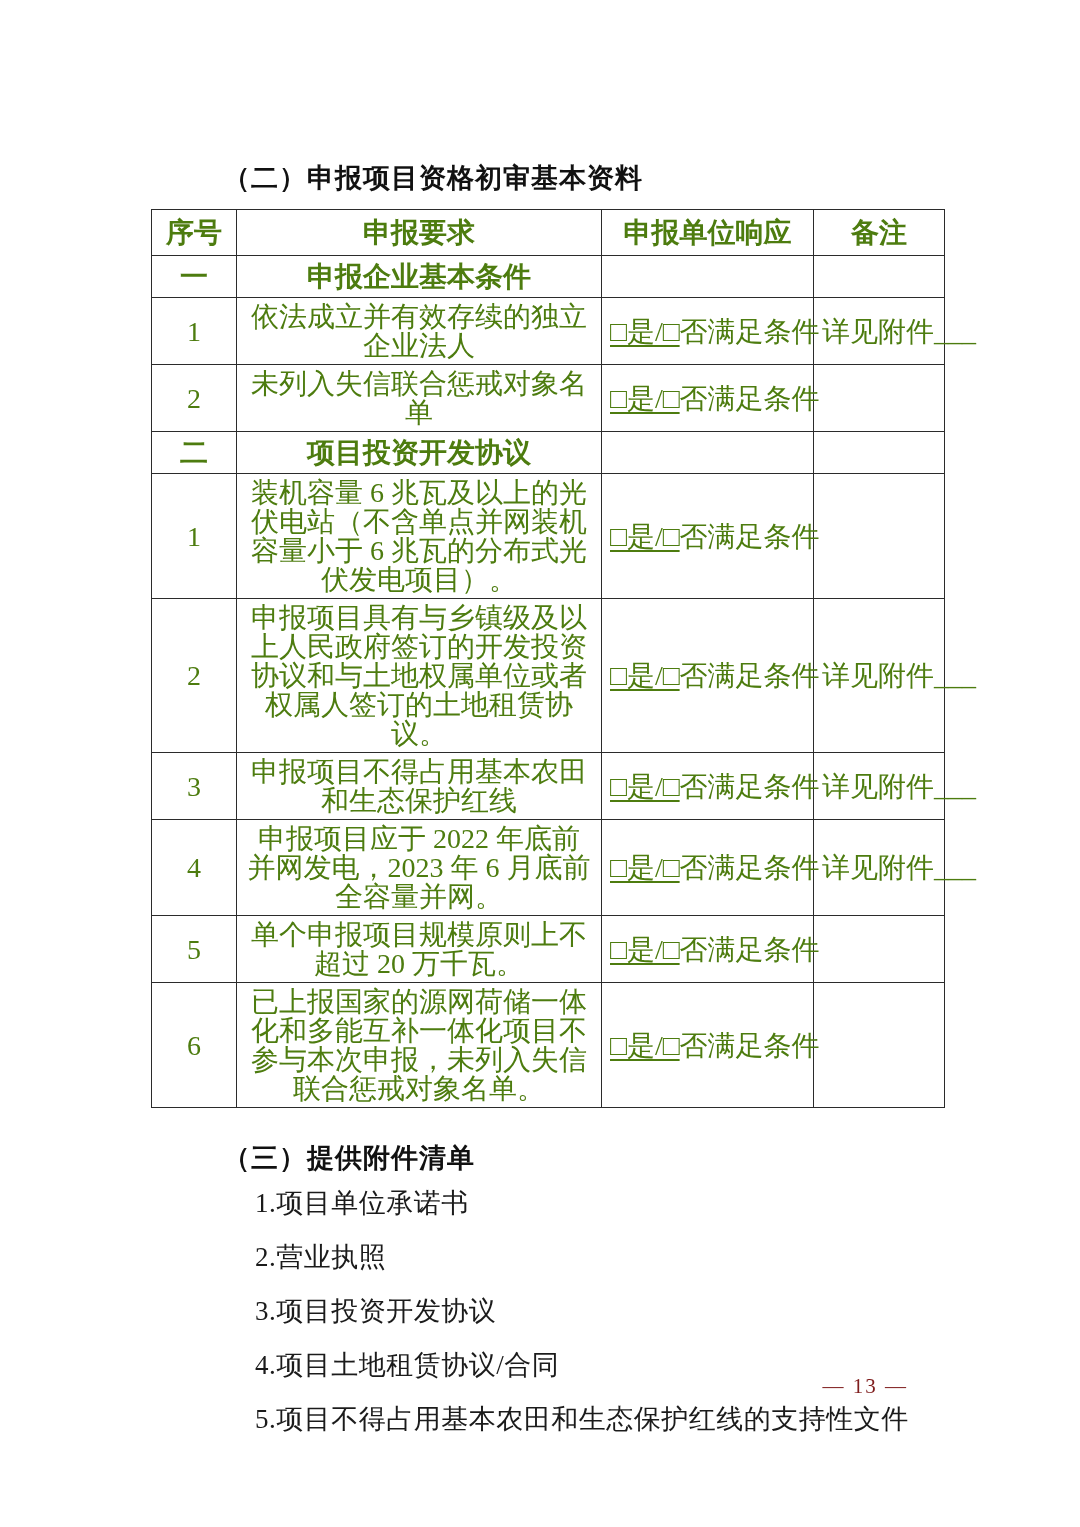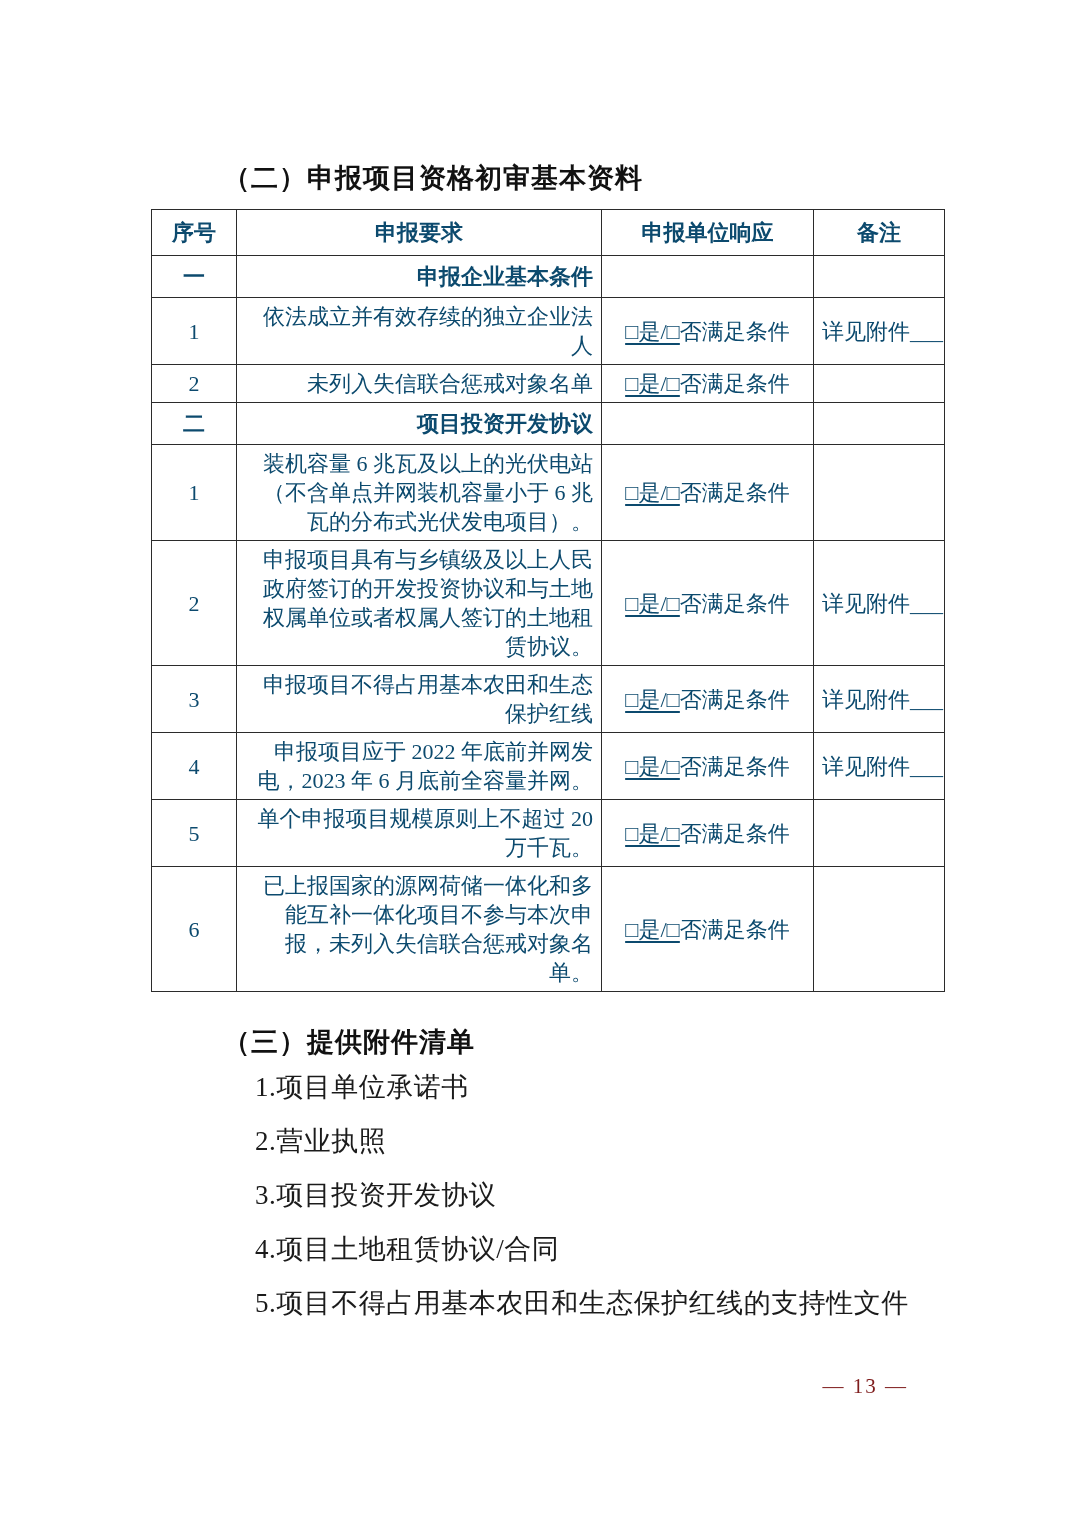--- a/index.html
+++ b/index.html
@@ -30,35 +30,35 @@
     letter-spacing: 1px;
     margin: 0 0 13px 72px;
   }
   table.review {
     width: 793px;
     border-collapse: collapse;
     table-layout: fixed;
   }
   table.review td, table.review th {
     border: 1.6px solid #2b2b2b;
-    font-size: 22px;
+    font-size: 28px;
     line-height: 29px;
     padding: 4px 8px;
     vertical-align: middle;
-    color: #0c4a6e;
+    color: #4d7c0f;
     font-weight: normal;
   }
   table.review th {
     font-family: "Liberation Sans", "DejaVu Sans", sans-serif;
     font-weight: bold;
     text-align: center;
     padding: 8px 4px;
   }
   td.col-no { text-align: center; }
-  td.col-req { text-align: right; }
+  td.col-req { text-align: center; }
   td.col-resp { text-align: center; white-space: nowrap; padding-left: 10px; }
   td.col-remark { text-align: left; white-space: nowrap; padding-left: 12px; }
   tr.section-row td {
     font-family: "Liberation Sans", "DejaVu Sans", sans-serif;
     font-weight: bold;
     padding-top: 6px;
     padding-bottom: 6px;
   }
   .resp-underlined { text-decoration: underline; text-underline-offset: 4px; }
   .attachments { margin-top: 32px; }

